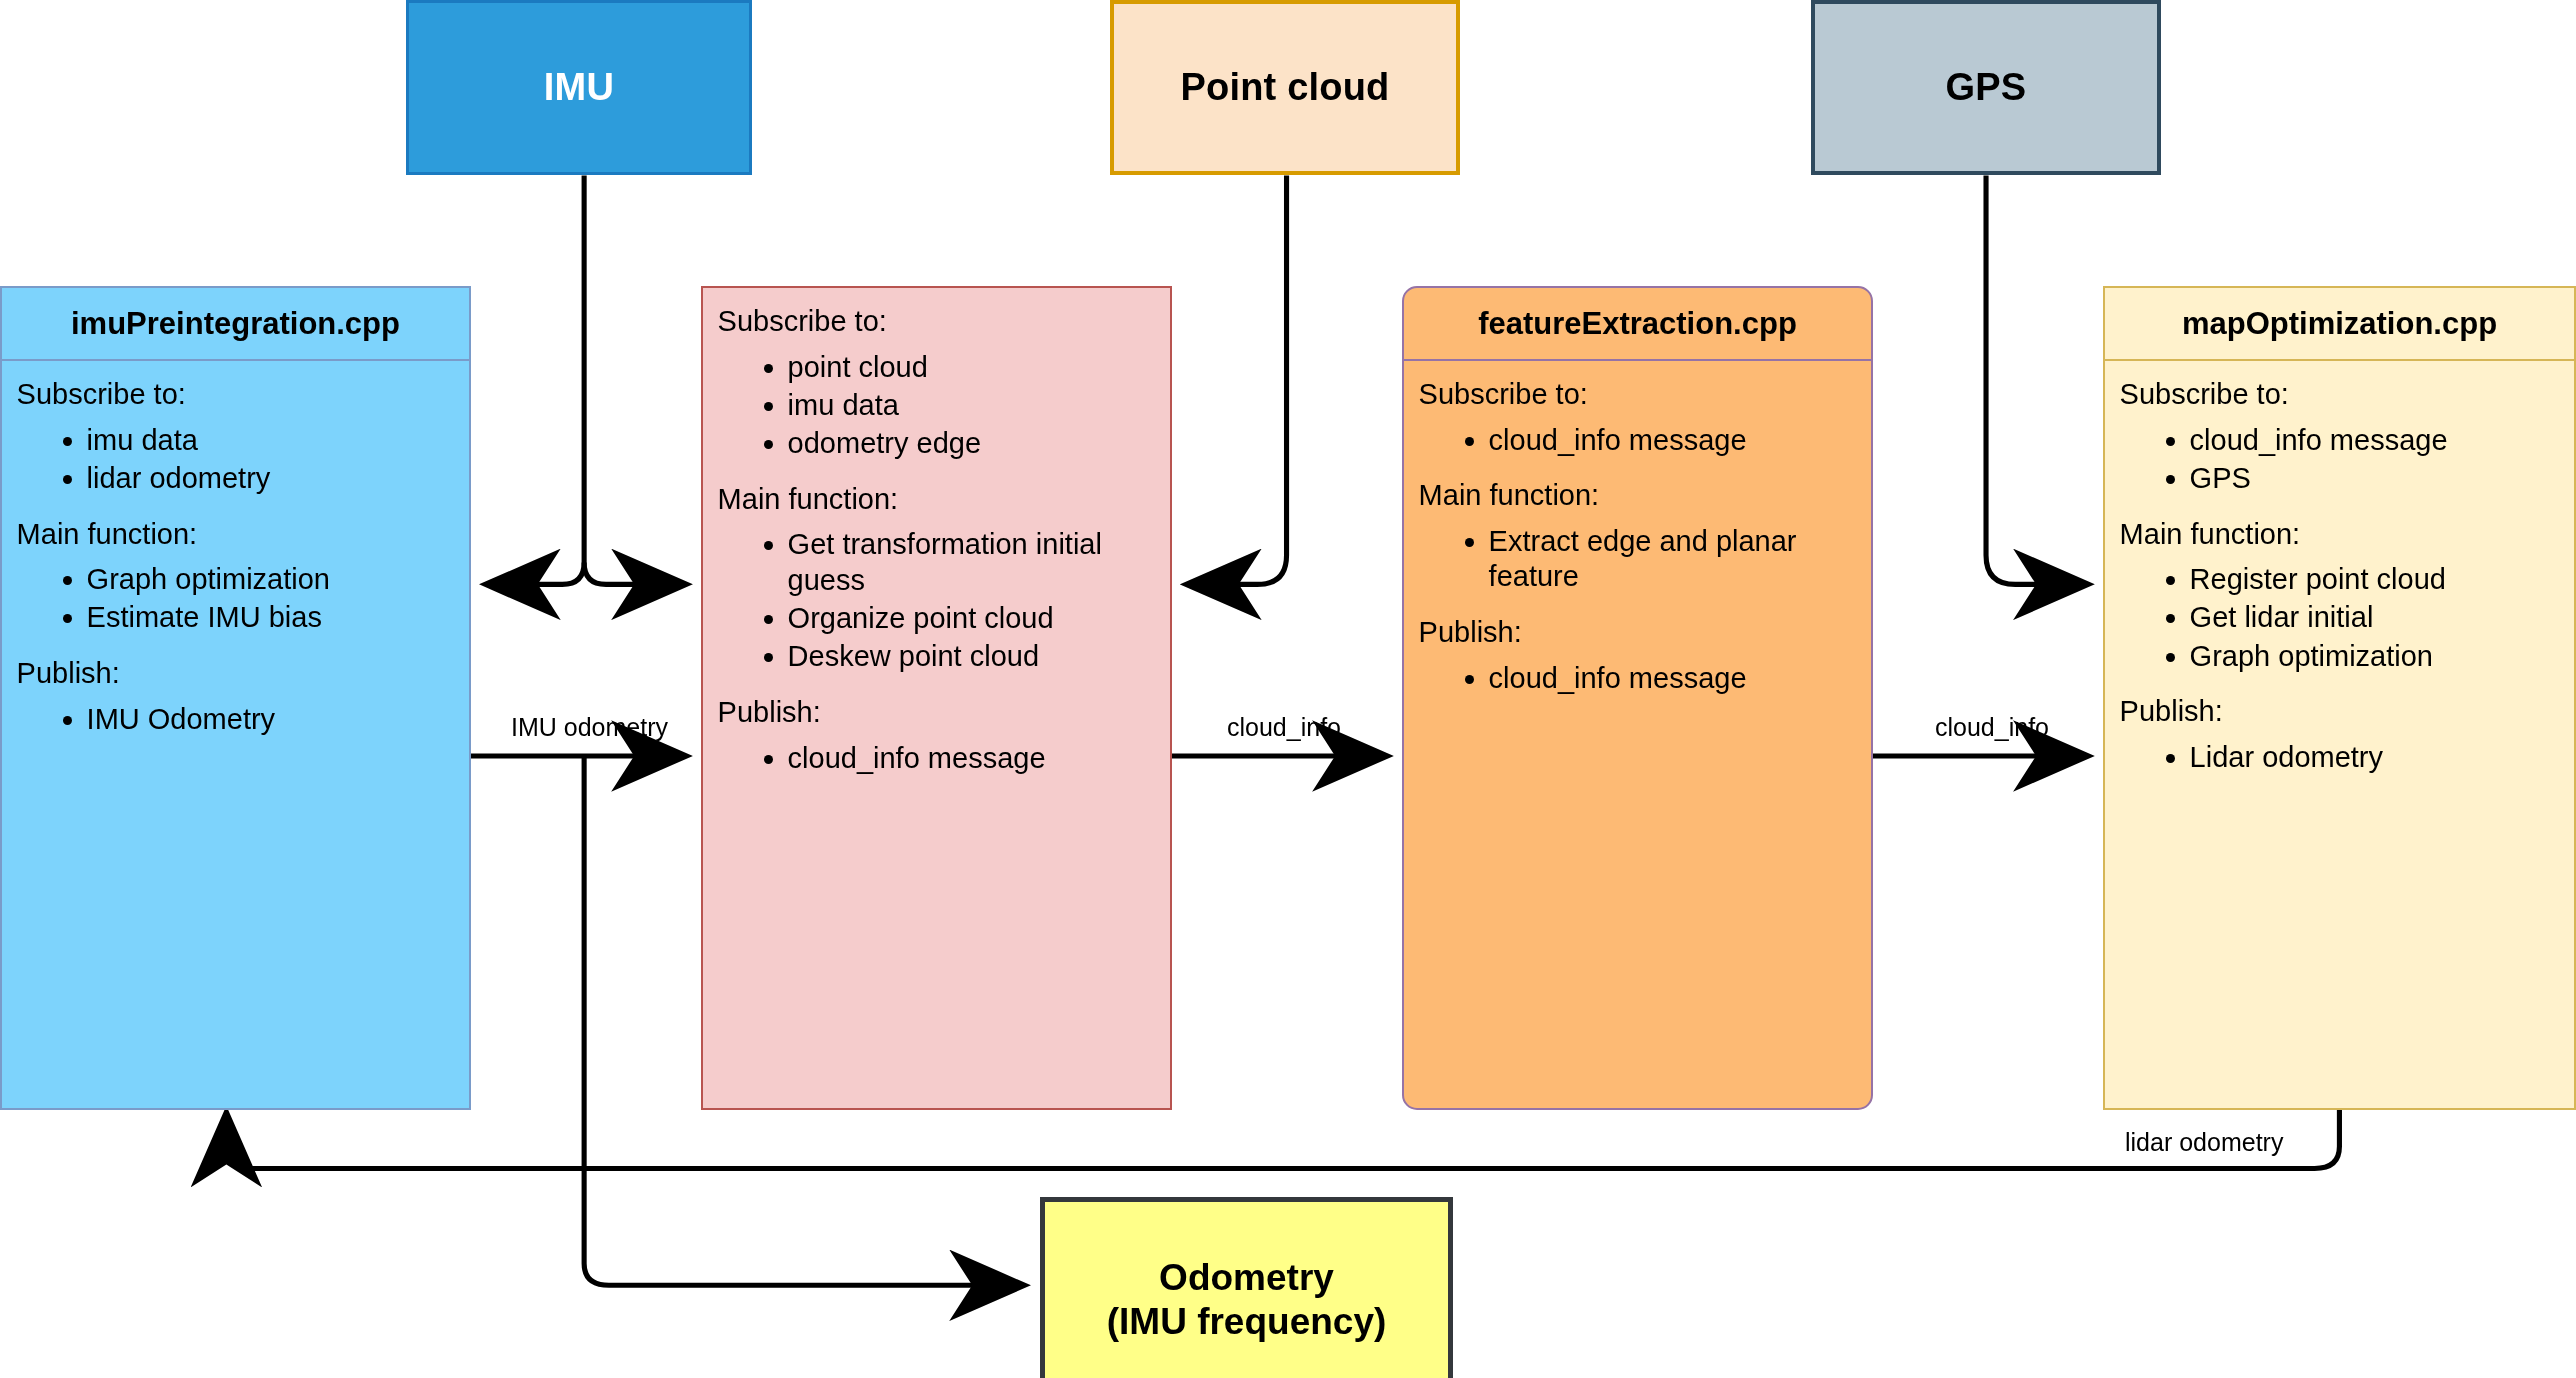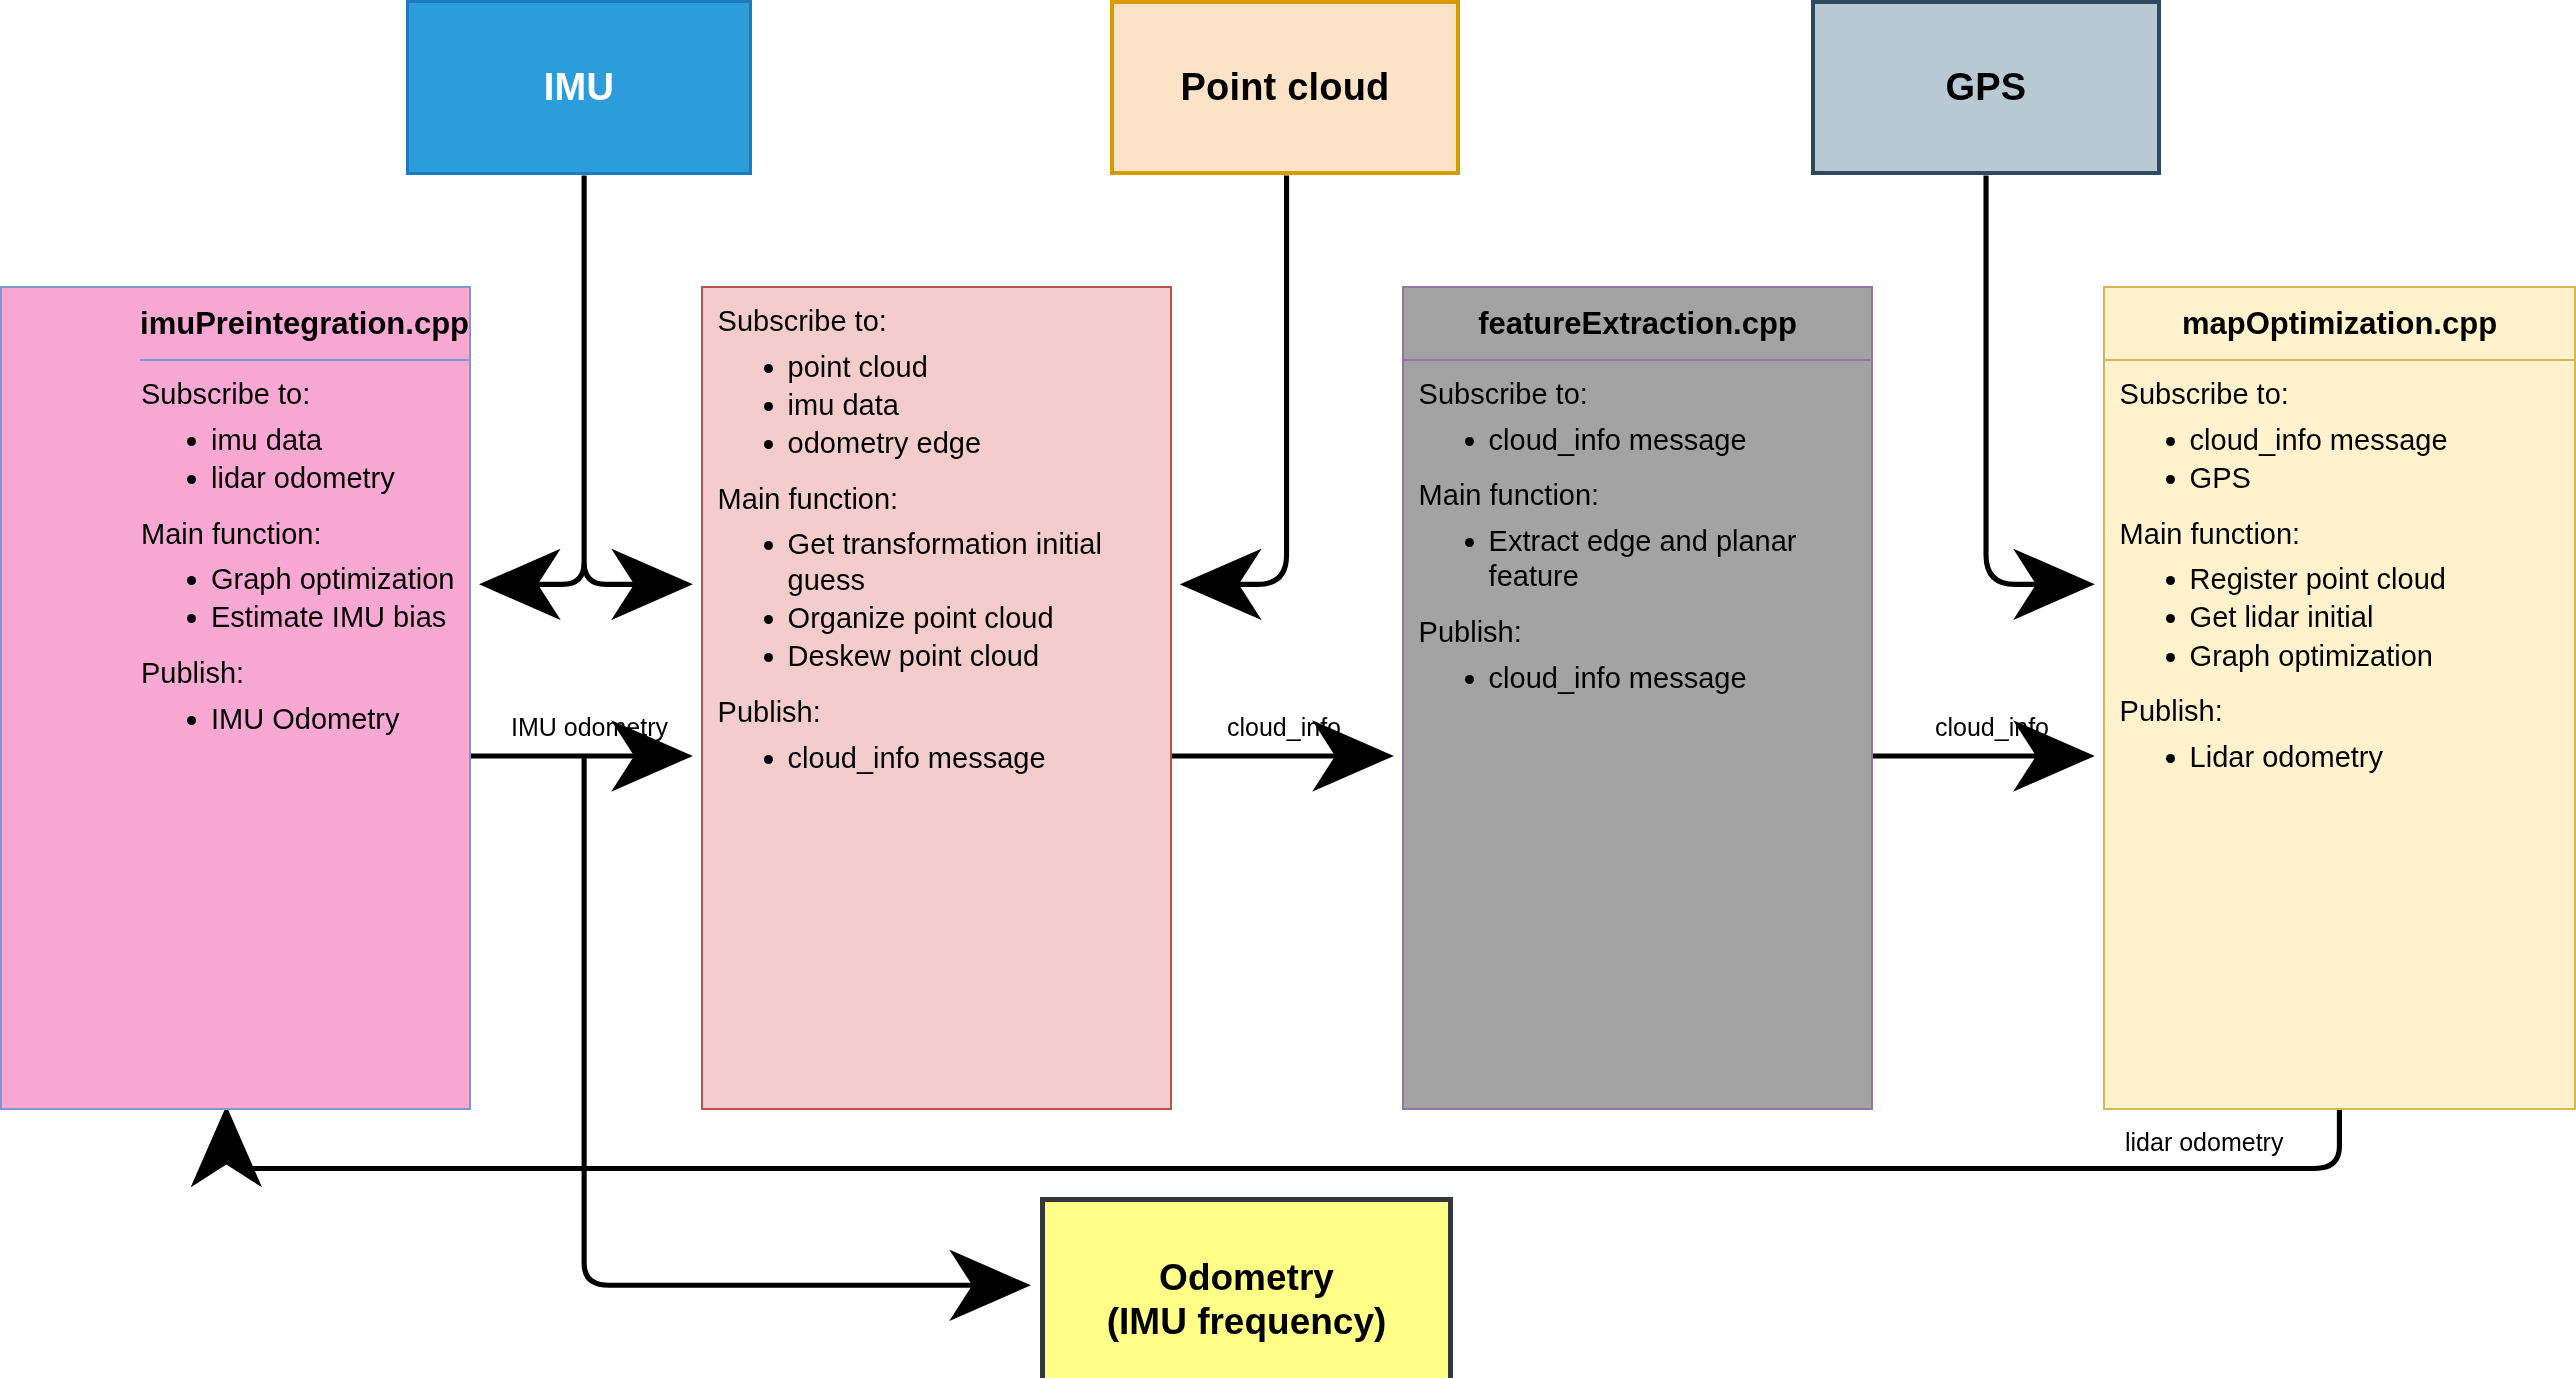--- a/index.html
+++ b/index.html
@@ -21,25 +21,25 @@
   .module{position:absolute;box-sizing:border-box;top:286px;height:824px;
           border-width:2.9px;border-style:solid;display:flex;flex-direction:column;}
   .module .hdr{box-sizing:border-box;height:73px;display:flex;align-items:center;
                justify-content:center;font-weight:bold;font-size:31px;
                border-bottom-width:2.9px;border-bottom-style:solid;}
   .module .body{flex:1;padding:16px 14.6px 0 14.6px;font-size:29px;line-height:1.22;}
   .module .sec{margin:0 0 2.9px 0;}
   .module ul{margin:10.2px 0 20.4px 0;padding-left:70px;list-style:disc;}
   .module li{margin:0 0 2.9px 0;}
 
-  #mod-imupre   {left:0px;   width:471px;  background:#f9a8d4;border-color:#7A9BC9;align-items:flex-end;}
+  #mod-imupre   {left:0px;   width:471px;  background:#7dd3fc;border-color:#7A9BC9;}
   #mod-imupre   .hdr{border-bottom-color:#7A9BC9;}
   #mod-imgproj  {left:701px; width:471px;  background:#F5CCCC;border-color:#B85450;}
   #mod-imgproj  .hdr{border-bottom-color:#B85450;}
-  #mod-featext  {left:1402px;width:471px;  background:#a3a3a3;border-color:#9673A6;}
+  #mod-featext  {left:1402px;width:471px;  background:#fdba74;border-color:#9673A6;border-radius:15px;}
   #mod-featext  .hdr{border-bottom-color:#9673A6;}
   #mod-mapopt   {left:2103px;width:473px;  background:#FFF2CC;border-color:#D6B656;}
   #mod-mapopt   .hdr{border-bottom-color:#D6B656;}
 
   
   #odom{position:absolute;left:1040px;top:1197px;width:413px;height:206px;
         box-sizing:border-box;background:#FFFF88;border:5.1px solid #34383C;
         display:flex;flex-direction:column;align-items:center;justify-content:center;
         font-weight:bold;font-size:37px;line-height:1.18;text-align:center;}
 

